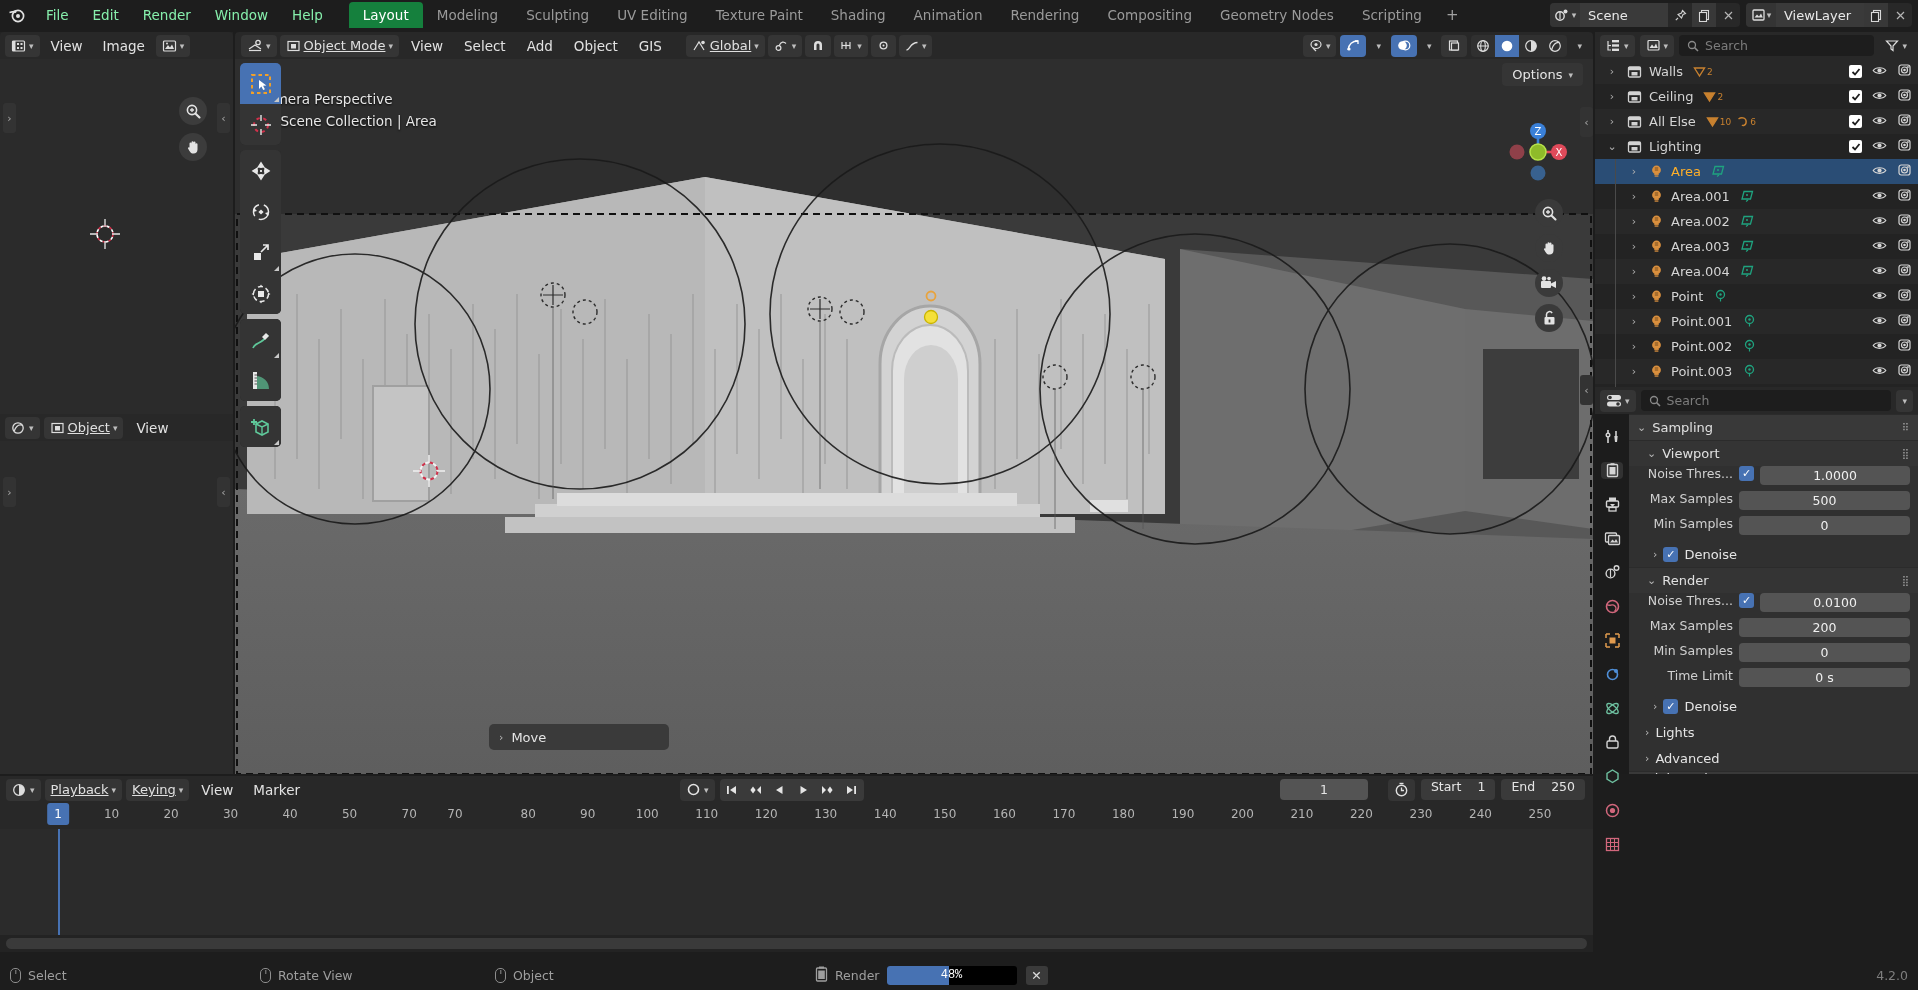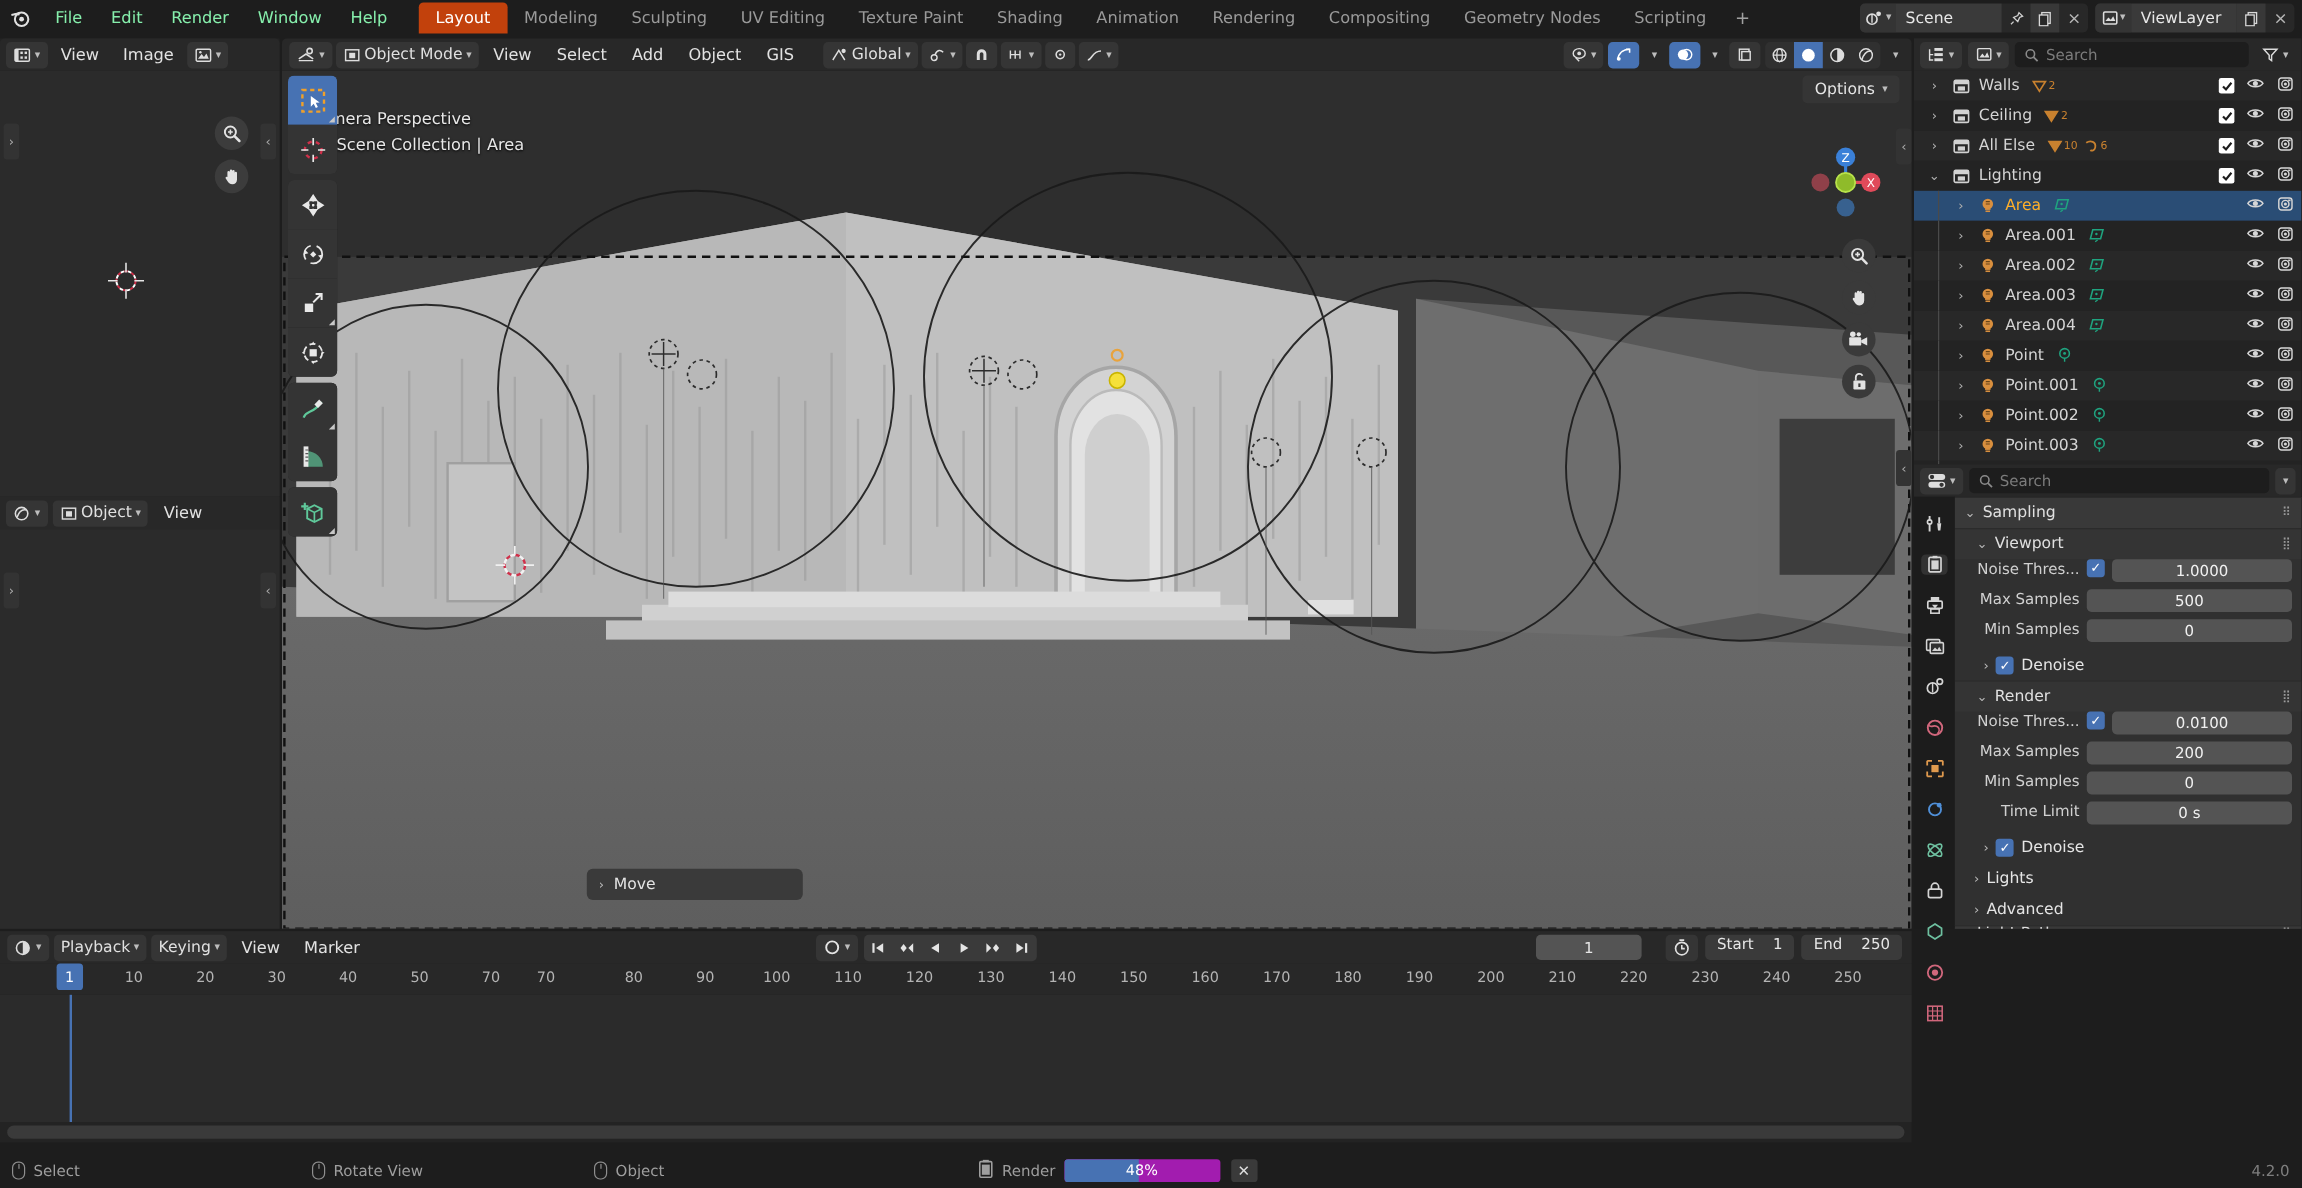--- a/index.html
+++ b/index.html
@@ -20,39 +20,39 @@
     background:#1d1d1d; display:flex; align-items:center; gap:0px;
   }
   .blender-logo { width:34px; display:flex; align-items:center; justify-content:center; }
   .menu-item {
     padding: 3px 12px; color:#86efac; font-size:13.5px; border-radius:3px; white-space:nowrap;
   }
   .wstabs { display:flex; align-items:center; margin-left:14px; gap:0; }
   .wstab {
     padding: 5px 14px; font-size:13.5px; color:#9a9a9a; border-radius:4px 4px 0 0; white-space:nowrap;
   }
-  .wstab.active { background:#c2410c; color:#ffffff; }
+  .wstab.active { background:#15803d; color:#ffffff; }
   .wstab-plus { padding:5px 10px; color:#a0a0a0; font-size:15px; }
   .topbar-right { position:absolute; right:6px; top:3px; display:flex; align-items:center; gap:6px; }
   .id-block { display:flex; align-items:center; background:#282828; border-radius:4px; height:24px; }
   .id-icon { width:30px; height:24px; display:flex; align-items:center; justify-content:center; background:#343434; border-radius:4px 0 0 4px; gap:1px;}
   .id-name { padding:0 10px 0 8px; min-width:88px; background:#3a3a3a; height:24px; display:flex;align-items:center; font-size:13px; color:#e8e8e8;}
   .id-btn { width:24px;height:24px;display:flex;align-items:center;justify-content:center; background:#383838;}
   .id-btn.flat{background:transparent;}
   .chev { font-size:9px; color:#bdbdbd; }
 
   
   .vp-header {
     position:absolute; left:235px; top:32px; width:1358px; height:27px;
     background:#282828; display:flex; align-items:center; padding:0 6px; gap:3px;
     border-radius:4px 4px 0 0;
   }
   .hdr-btn { display:flex; align-items:center; gap:3px; padding:3px 6px; border-radius:4px; background:#353535; height:22px;}
   .hdr-btn.plain { background:transparent; }
-  .hdr-label { font-size:13px; color:#e0e0e0; white-space:nowrap;}
+  .hdr-label { font-size:13px; color:#e0e0e0; white-space:nowrap;text-decoration:underline;}
   .hdr-menu { padding:3px 9px; font-size:13.5px; color:#e2e2e2; border-radius:3px;}
   .seg { display:flex; align-items:center; background:#303030; border-radius:4px; overflow:hidden; height:22px;}
   .seg > div { width:24px; height:22px; display:flex; align-items:center; justify-content:center; }
   .seg > div.on { background:#4772b3; }
   .sep { width:9px; }
 
   
   .img-editor {
     position:absolute; left:0; top:32px; width:233px; height:382px; background:#232323;
   }
@@ -174,21 +174,21 @@
   .tl-scroll { position:absolute; left:6px; right:6px; bottom:3px; height:11px; background:#3a3a3a; border-radius:6px;}
 
   
   .statusbar {
     position:absolute; left:0; bottom:0; width:1918px; height:30px; background:#1d1d1d;
     display:flex; align-items:center; padding:0 10px; gap:0px; font-size:12.5px; color:#9e9e9e;
   }
   .status-item { display:flex; align-items:center; gap:7px; }
   .mouse-icon { width:11px;height:15px; border:1.4px solid #8e8e8e; border-radius:5px; position:relative;}
   .mouse-icon::after { content:''; position:absolute; left:50%; top:1px; width:1.4px;height:4px; background:#8e8e8e; transform:translateX(-50%);}
-  .render-prog { width:130px; height:19px; background:#a21caf; border-radius:3px; position:relative; overflow:hidden; }
+  .render-prog { width:130px; height:19px; background:#000000; border-radius:3px; position:relative; overflow:hidden;font-family:Liberation Mono, monospace; }
   .render-prog-fill { position:absolute; left:0; top:0; bottom:0; background:#4772b3; }
   .render-prog-txt { position:absolute; inset:0; display:flex; align-items:center; justify-content:center; color:#fff; font-size:12px; }
   .render-x { width:22px;height:19px; background:#3a3a3a; border-radius:3px; display:flex;align-items:center;justify-content:center; color:#ddd; margin-left:2px;}
   .version { margin-left:auto; color:#7e7e7e; font-size:12.5px; }
 
   
   .scene-svg { position:absolute; left:0; top:0; width:100%; height:100%; }
 </style>
 </head>
 <body>

